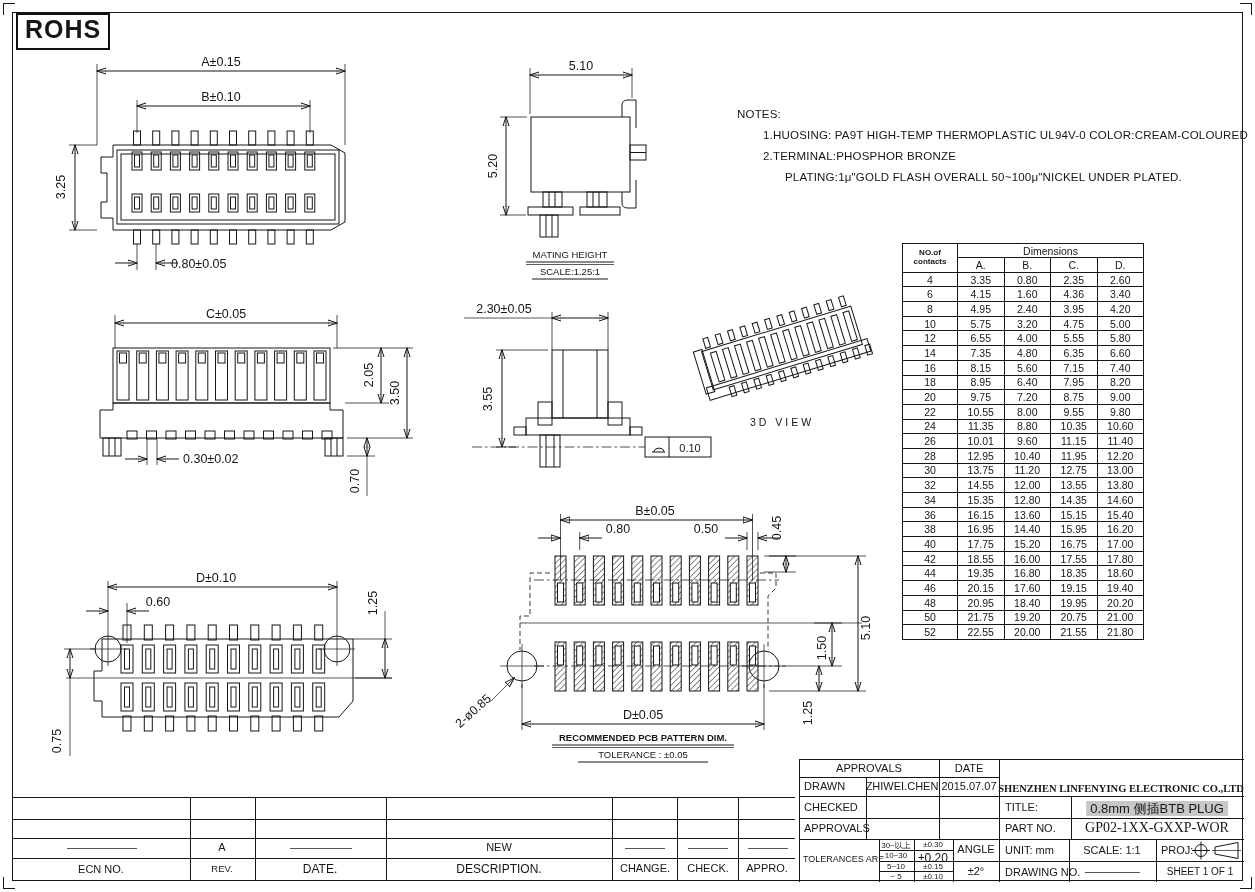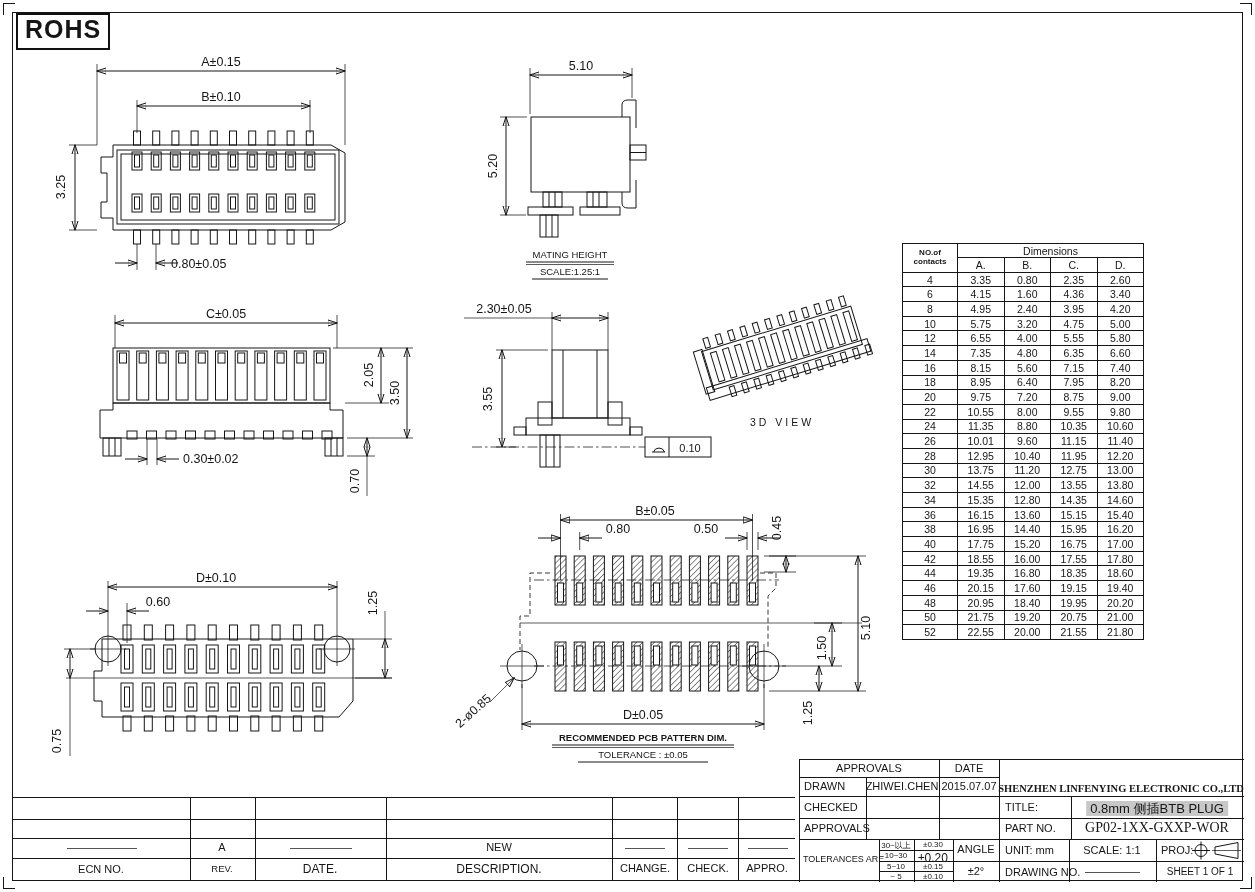--- a/index.html
+++ b/index.html
@@ -62,20 +62,26 @@
   <div class="corner tl"></div>
   <div class="corner tr"></div>
   <div class="corner bl"></div>
   <div class="corner br"></div>
   <div class="border"></div>
 
   <div class="rohs">
       <span>ROHS</span>
     </div>
 
+  <div class="notes">
+    <div>NOTES:</div>
+    <div class="ind1">1.HUOSING: PA9T HIGH-TEMP THERMOPLASTIC UL94V-0 COLOR:CREAM-COLOURED</div>
+    <div class="ind1">2.TERMINAL:PHOSPHOR BRONZE</div>
+    <div class="ind2">PLATING:1μ"GOLD FLASH OVERALL 50~100μ"NICKEL UNDER PLATED.</div>
+  </div>
 
   <svg style="left:53px;top:44px" width="395" height="255">
     <line class="ext" x1="44" y1="101" x2="44" y2="20"></line>
       <line class="ext" x1="292" y1="101" x2="292" y2="20"></line>
     <line x1="44" y1="27" x2="292" y2="27" marker-start="url(#ar)" marker-end="url(#ar)"></line>
     <text x="168" y="22" text-anchor="middle">A±0.15</text>
     <line class="ext" x1="84" y1="89" x2="84" y2="56"></line>
       <line class="ext" x1="257" y1="89" x2="257" y2="56"></line>
     <line x1="84" y1="62" x2="257" y2="62" marker-start="url(#ar)" marker-end="url(#ar)"></line>
     <text x="168" y="57" text-anchor="middle">B±0.10</text>

